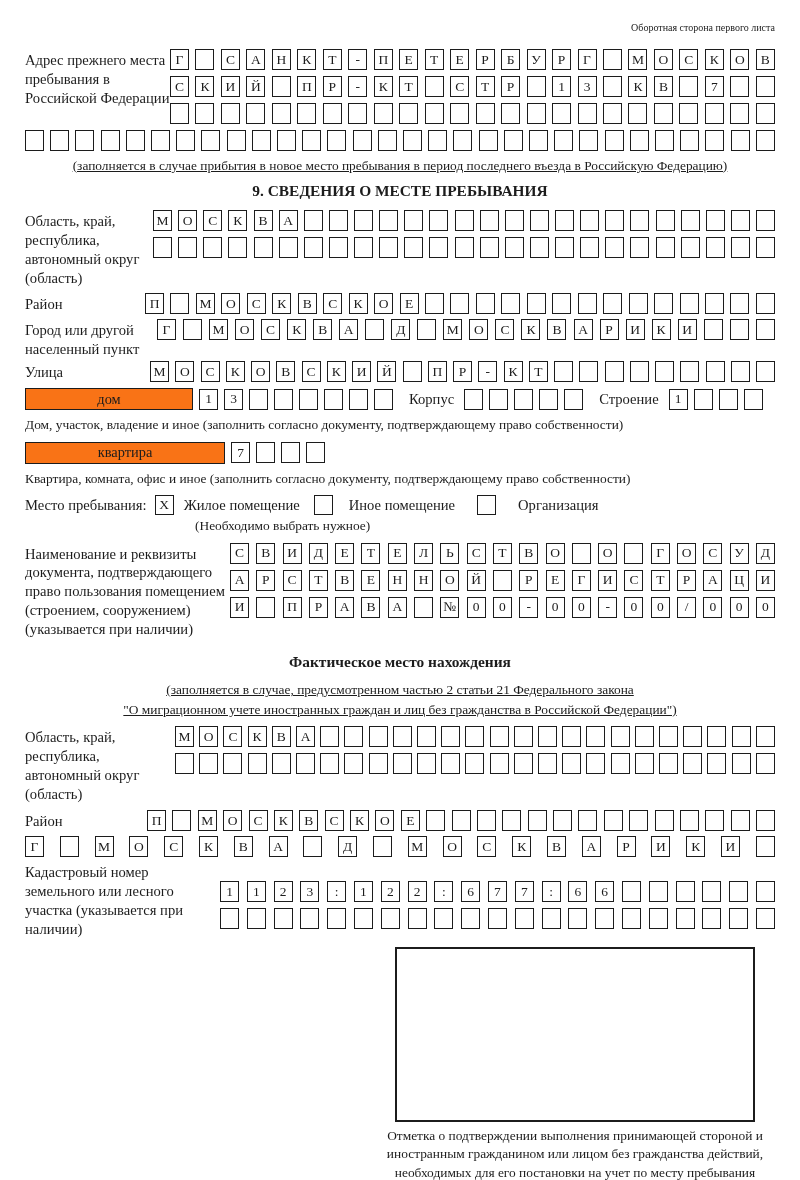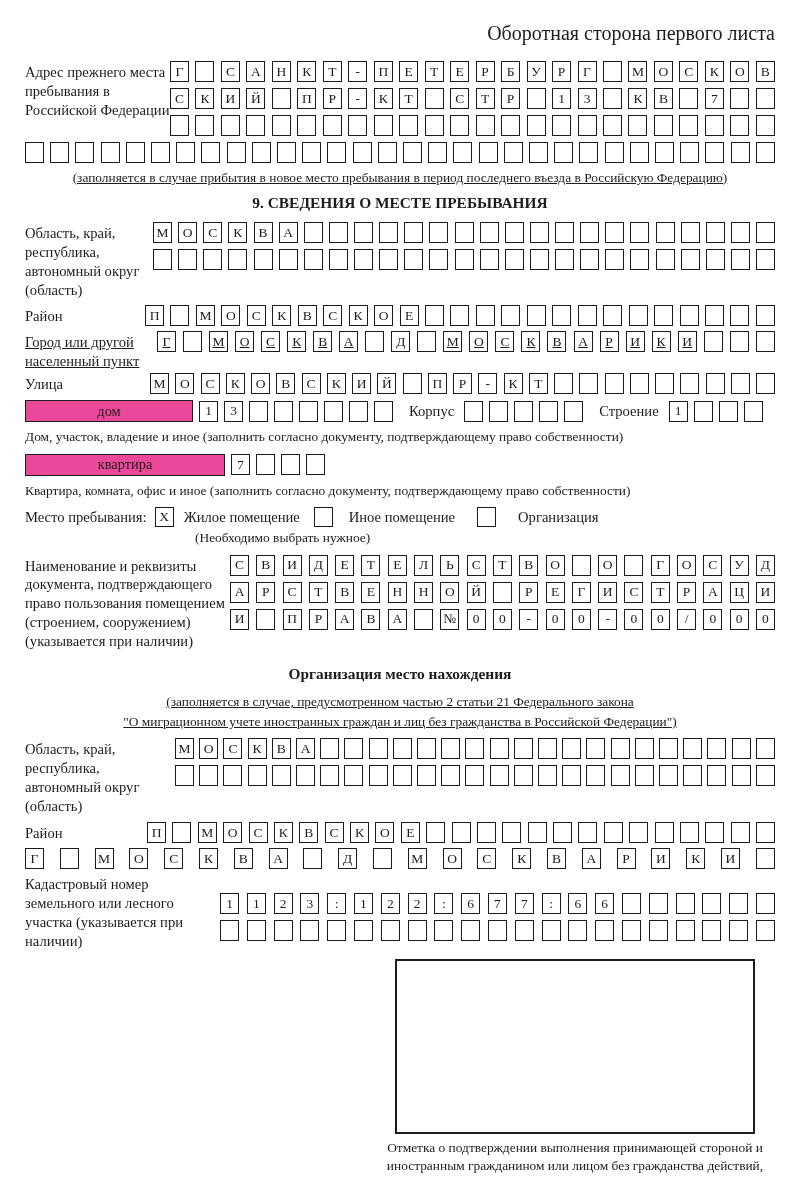--- a/index.html
+++ b/index.html
@@ -2,38 +2,38 @@
 <html><head>
 <meta charset="utf-8">
 <style>
   html,body{margin:0;padding:0;background:#ffffff;}
   .page{
     width:800px;min-height:1180px;box-sizing:border-box;
     padding:16px 25px 20px 25px;
     font-family:"Liberation Serif","DejaVu Serif",serif;
     color:#1c1c1c;background:#ffffff;
   }
-  .hdr{text-align:right;font-size:20px;margin:6px 0 16px 0;}
+  .hdr{text-align:right;font-size:10px;margin:6px 0 16px 0;}
   .frow{display:flex;align-items:flex-start;margin-bottom:2px;}
   .lbl{flex-shrink:0;font-size:14.6px;line-height:1.3;padding-top:2px;}
   .cellcol{flex:1;min-width:0;}
   .cellrow{display:flex;justify-content:space-between;margin-bottom:6px;}
   .cellrow.gap{justify-content:flex-start;gap:6px;}
   .cell{
     display:inline-flex;width:19px;height:21px;box-sizing:border-box;
     border:1.6px solid #1c1c1c;align-items:center;justify-content:center;
     font-size:13.5px;line-height:1;flex-shrink:0;background:#fff;
   }
   .note{font-size:13.4px;line-height:1.3;margin:2px 0 8px 0;}
   .note.center{text-align:center;text-decoration:underline;}
   .sect{font-weight:bold;text-align:center;font-size:15.4px;margin:8px 0 10px 0;}
   .wbox{
     box-sizing:border-box;border:1.7px solid #1c1c1c;height:22px;
     display:inline-flex;align-items:center;justify-content:center;
-    font-size:14.4px;flex-shrink:0;background:#ec4899;
+    font-size:14.4px;flex-shrink:0;background:#f97316;
   }
   .inline-lbl{font-size:14.6px;line-height:22px;flex-shrink:0;}
   .chk{
     box-sizing:border-box;width:19px;height:20px;border:1.7px solid #1c1c1c;
     display:inline-flex;align-items:center;justify-content:center;
     font-size:13.5px;flex-shrink:0;background:#fff;
   }
   .mesto-row{display:flex;align-items:center;font-size:14.6px;margin:6px 0 2px 0;}
   .stamp-wrap{margin-left:370px;width:360px;margin-top:8px;}
   .stamp-box{box-sizing:border-box;width:360px;height:175px;border:2px solid #1c1c1c;background:#fff;}
@@ -255,21 +255,21 @@
           <span class="cell"></span>
           <span class="cell"></span>
           <span class="cell"></span>
           <span class="cell"></span>
           <span class="cell"></span>
           <span class="cell"></span>
         </div>
       </div>
   </div>
 
-  <div class="frow" style="margin-top:5px;text-decoration:underline;">
+  <div class="frow" style="margin-top:5px;">
     <div class="lbl lw132">Город или другой населенный пункт</div>
     <div class="cellcol">
         <div class="cellrow mb0">
           <span class="cell">Г</span>
           <span class="cell"></span>
           <span class="cell">М</span>
           <span class="cell">О</span>
           <span class="cell">С</span>
           <span class="cell">К</span>
           <span class="cell">В</span>
@@ -447,21 +447,21 @@
           <span class="cell">0</span>
           <span class="cell">0</span>
           <span class="cell">/</span>
           <span class="cell">0</span>
           <span class="cell">0</span>
           <span class="cell">0</span>
         </div>
     </div>
   </div>
 
-  <div class="sect" style="margin-top:14px;">Организация место нахождения</div>
+  <div class="sect" style="margin-top:14px;">Фактическое место нахождения</div>
   <div class="note center" style="margin-bottom:0;">(заполняется в случае, предусмотренном частью 2 статьи 21 Федерального закона</div>
   <div class="note center">"О миграционном учете иностранных граждан и лиц без гражданства в Российской Федерации")</div>
 
   <div class="frow">
     <div class="lbl lw150">Область, край, республика, автономный округ (область)</div>
     <div class="cellcol">
       <div class="cellrow">
           <span class="cell">М</span>
           <span class="cell">О</span>
           <span class="cell">С</span>

